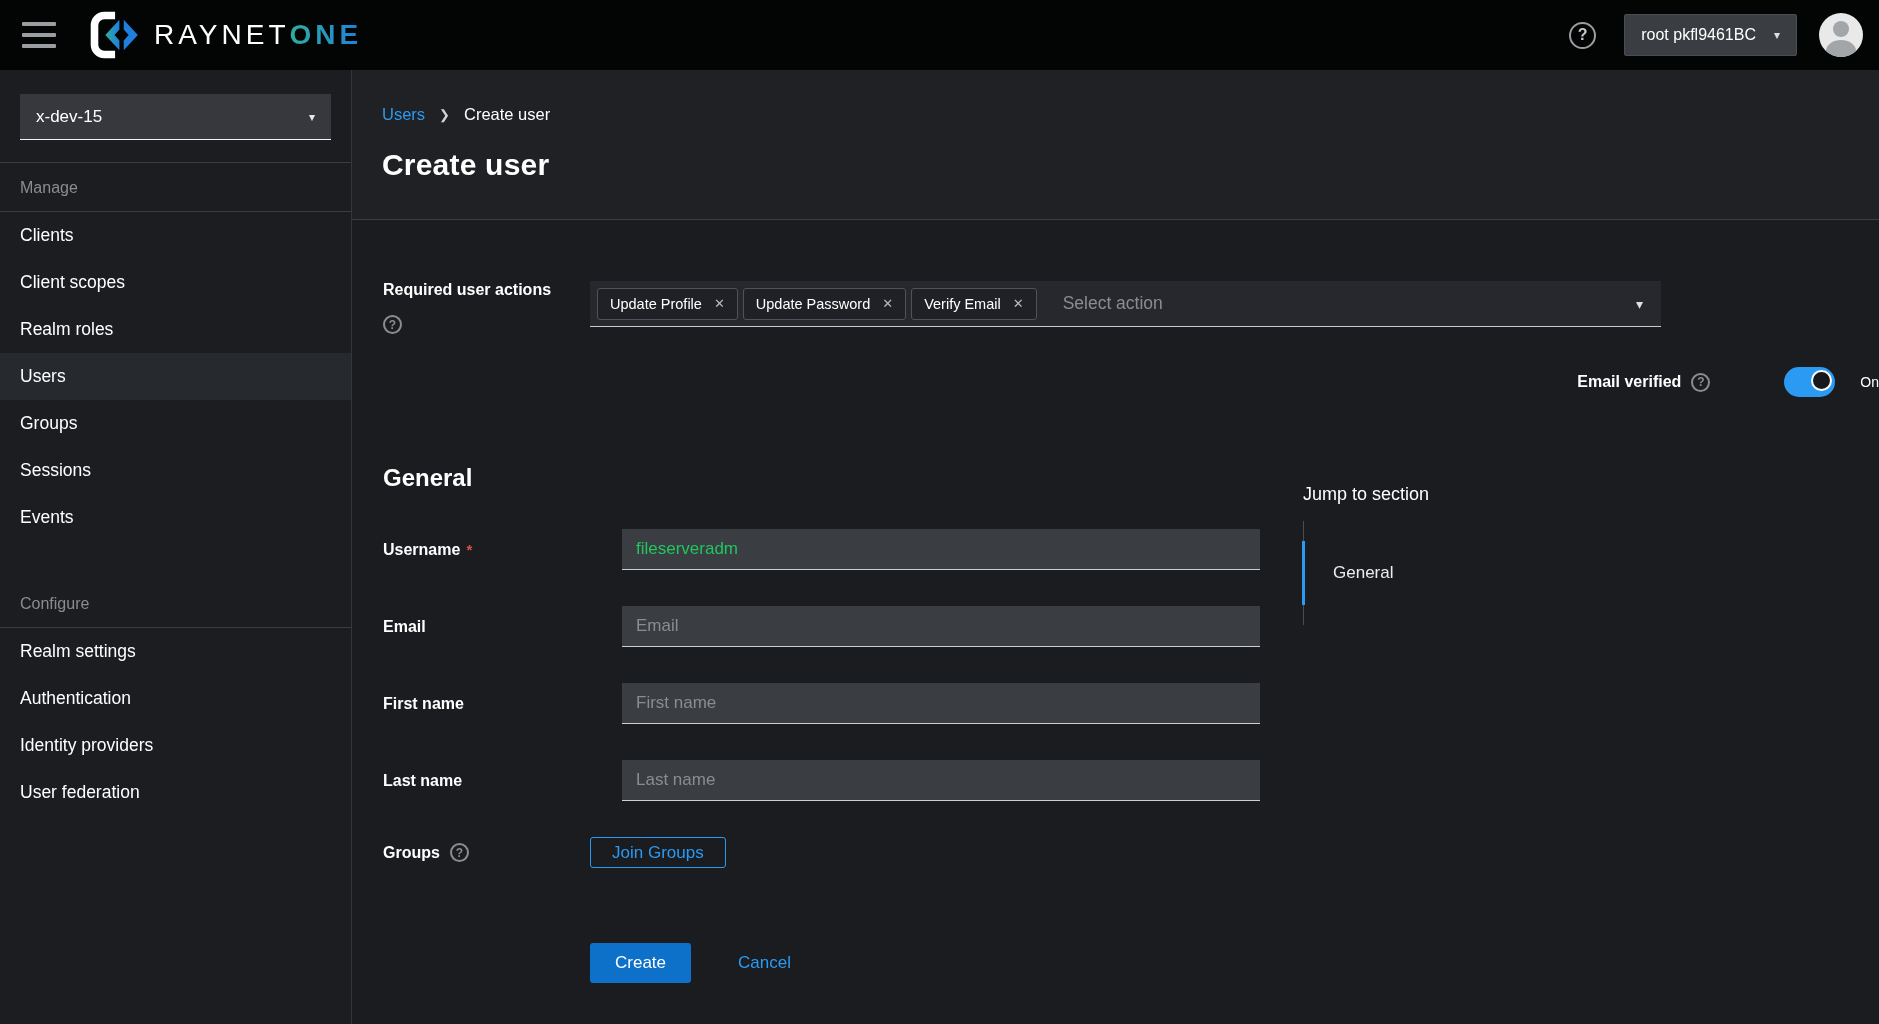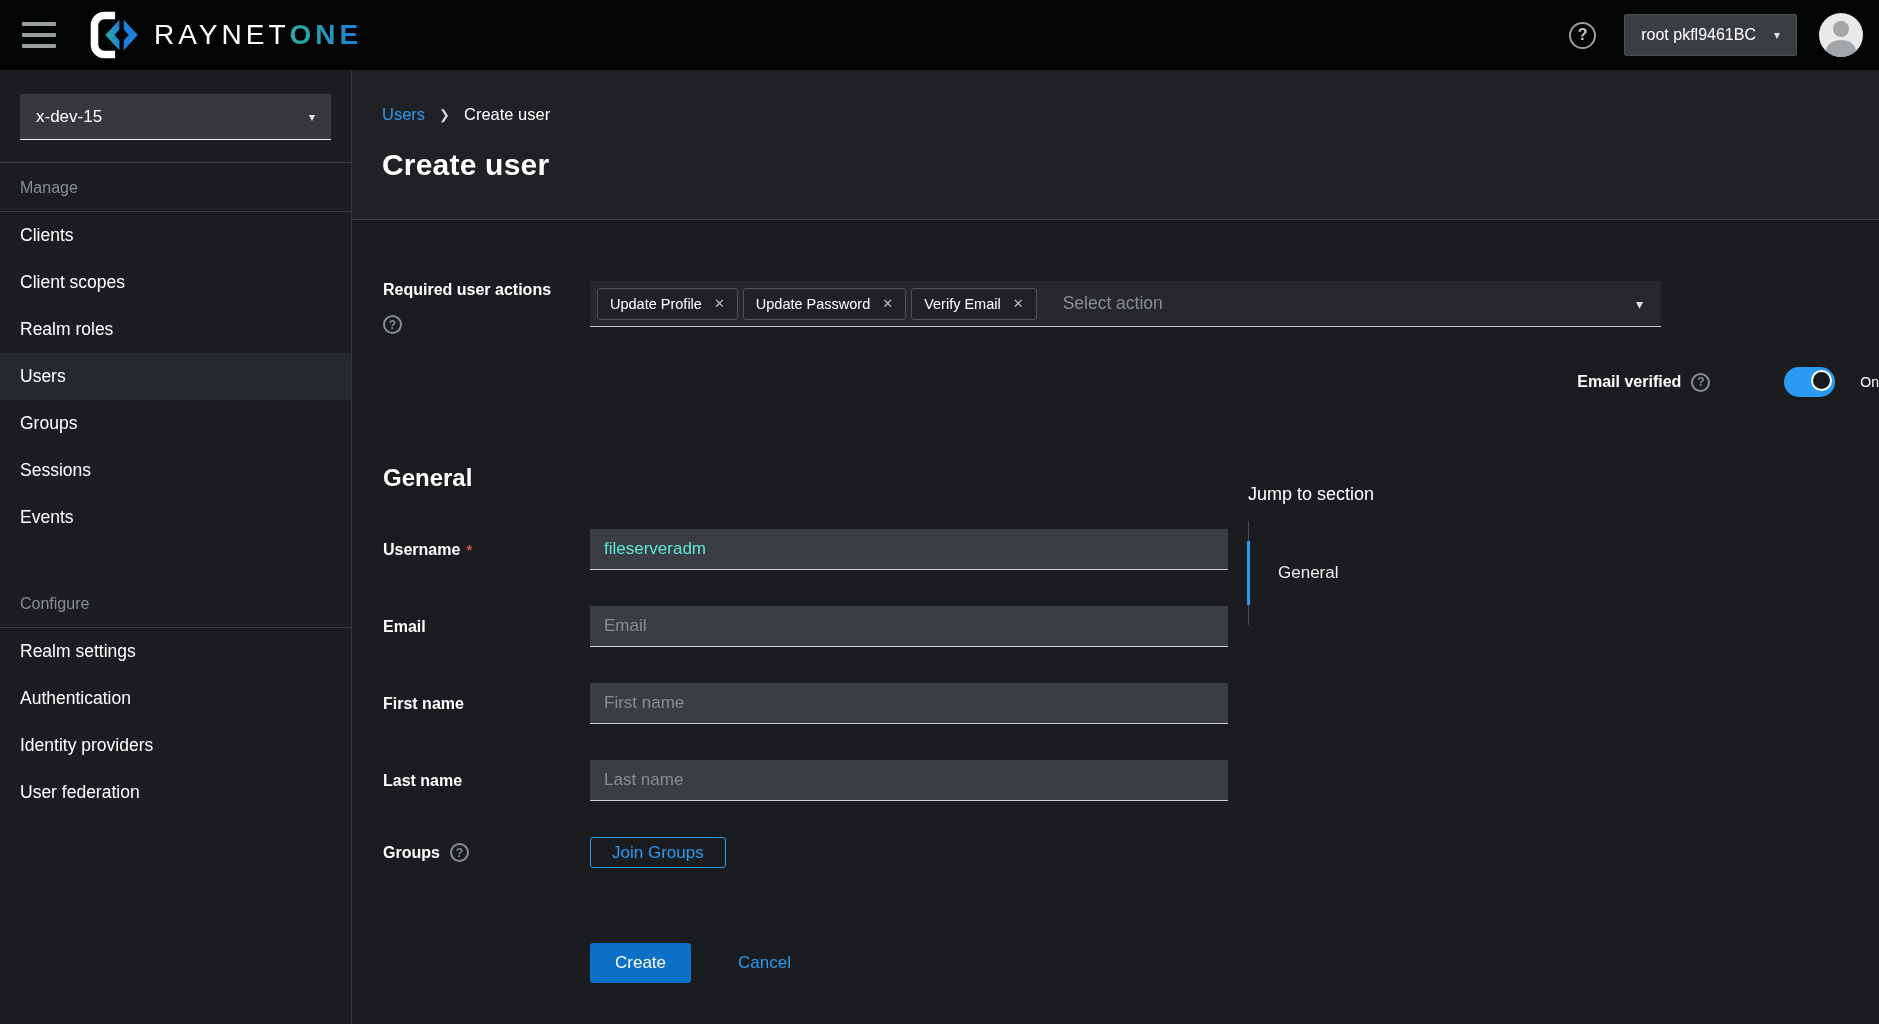--- a/index.html
+++ b/index.html
@@ -74,34 +74,34 @@
   .toggle { width:51px; height:30px; background:#2b9af3; border-radius:15px; position:relative; cursor:pointer; flex-shrink:0; }
   .toggle .knob { position:absolute; right:3px; top:2.5px; width:21px; height:21px; background:#17191c;
     border:2px solid #fff; border-radius:50%; }
   .toggle-state { margin-left:25px; font-size:14px; }
 
   .section-heading { font-size:24px; font-weight:700; margin-top:67px; }
 
   .field-rows { margin-top:37px; }
   .field-row { margin-bottom:36px; }
   .text-input { width:638px; height:41px; background:#3a3d42; border:none; border-bottom:1px solid #cfcfcf;
-    color:#5eead4; font-size:17px; padding:0 14px; font-family:"Liberation Sans",sans-serif; outline:none; }
+    color:#22c55e; font-size:17px; padding:0 14px; font-family:"Liberation Sans",sans-serif; outline:none;margin-left:32px; }
   .text-input::placeholder { color:#8a8d90; }
 
   .row-groups { margin-top:3px; }
   .btn-secondary { background:transparent; border:1px solid #2b9af3; color:#2b9af3; border-radius:3px;
     height:31px; padding:0 21px; font-size:17px; cursor:pointer; font-family:"Liberation Sans",sans-serif; }
 
   .row-actions { margin-top:75px; display:flex; align-items:center; margin-left:207px; gap:47px; }
   .btn-primary { background:#0d70c9; border:none; color:#fff; border-radius:3px; height:40px;
     padding:0 25px; font-size:17px; cursor:pointer; font-family:"Liberation Sans",sans-serif; }
   .link-cancel { color:#2b9af3; font-size:17px; cursor:pointer; text-decoration:none; }
 
   
-  .jump-panel { position:absolute; left:896px; top:414px; width:260px; }
+  .jump-panel { position:absolute; left:951px; top:414px; width:260px; }
   .jump-title { font-size:18px; color:#fff; }
   .jump-rail { margin-top:16px; border-left:1px solid #4a4d50; padding:20px 0; }
   .jump-item { border-left:3px solid #2b9af3; margin-left:-2px; padding:22px 0 22px 28px;
     font-size:17px; color:#ededed; cursor:pointer; }
 </style>
 </head>
 <body>
 
 <header class="masthead">
   <div class="hamburger">

